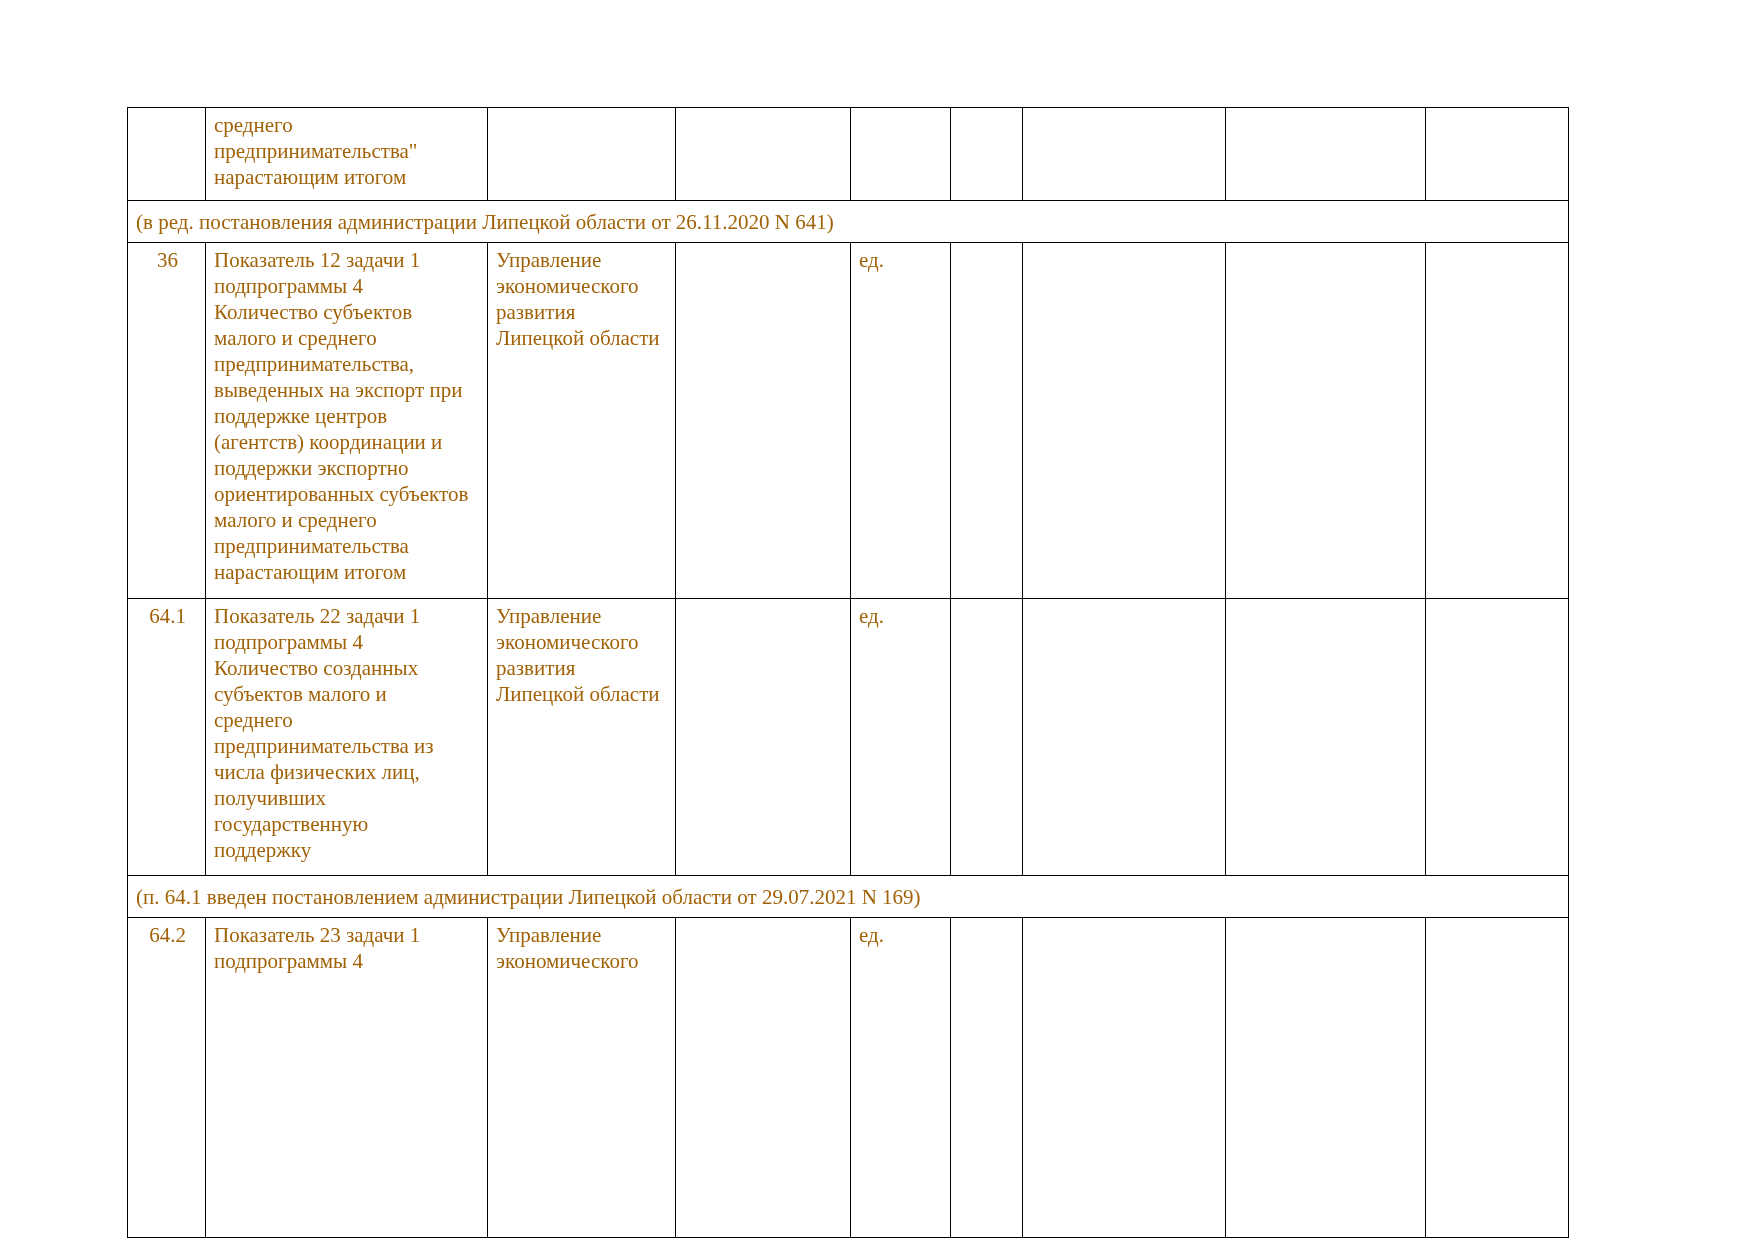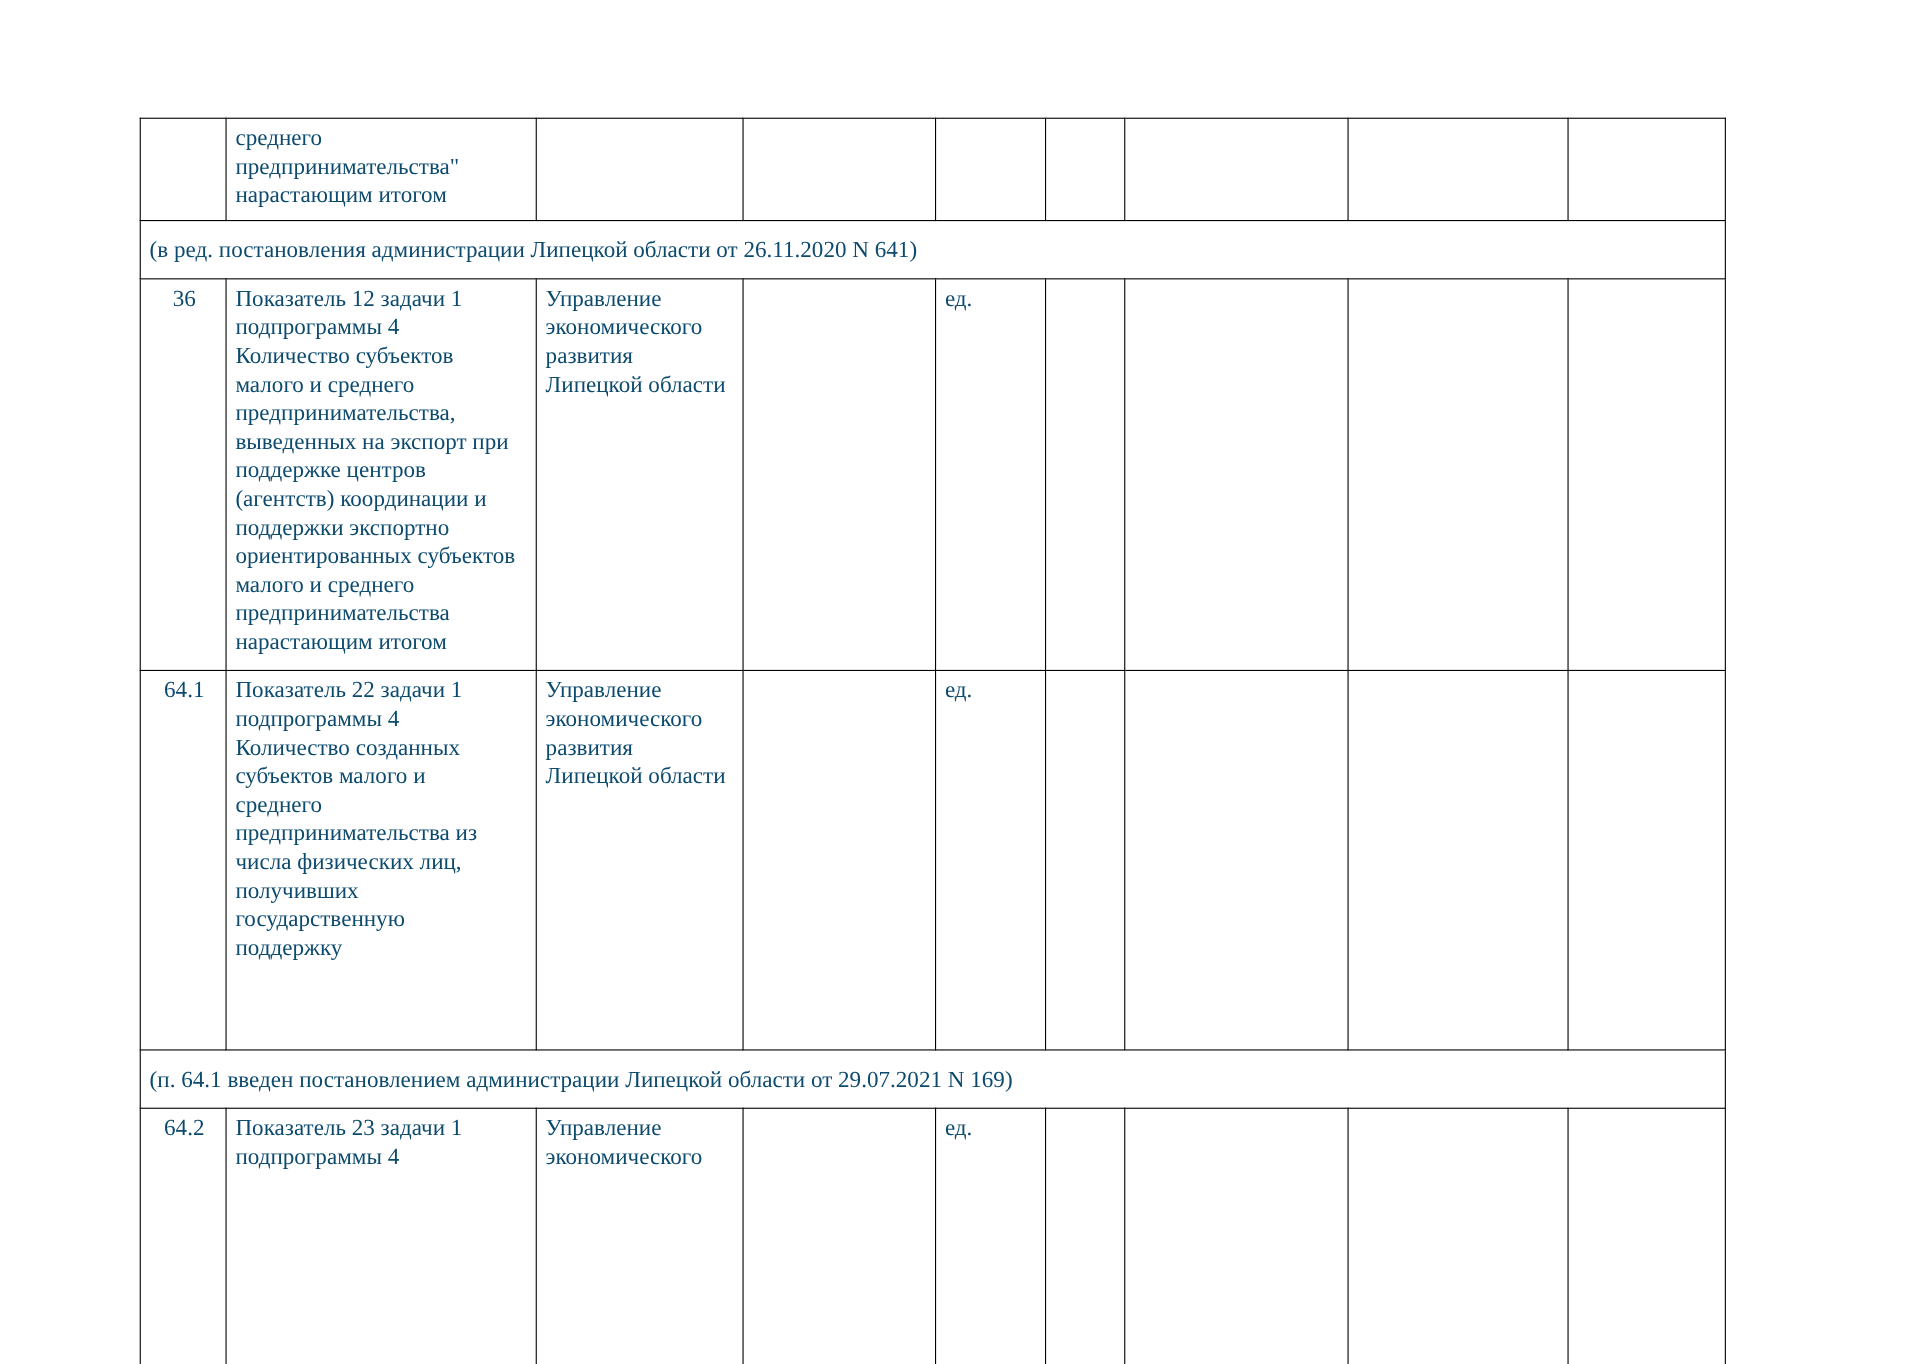--- a/index.html
+++ b/index.html
@@ -4,21 +4,21 @@
 <style>
   * { margin: 0; padding: 0; box-sizing: border-box; }
   html, body { background: #ffffff; }
   .page {
     position: relative;
     width: 1754px;
     height: 1240px;
     background: #ffffff;
     overflow: hidden;
     font-family: "Liberation Serif", serif;
-    color: #0c4a6e;
+    color: #a16207;
   }
   .doc-table-wrap {
     position: absolute;
     left: 127px;
     top: 107px;
     width: 1442px;
   }
   table.doc-table {
     border-collapse: collapse;
     table-layout: fixed;
@@ -38,23 +38,23 @@
     text-align: center;
     padding-left: 2px;
     padding-right: 2px;
   }
   tr.r-amend td {
     vertical-align: middle;
     white-space: normal;
     padding: 4px 8px;
   }
   tr.r-cont  { height: 93px;  }
-  tr.r-amend { height: 53px;  }
+  tr.r-amend { height: 42px;  }
   tr.r-64    { height: 356px; }
-  tr.r-641   { height: 345px; }
+  tr.r-641   { height: 277px; }
   tr.r-642   { height: 320px; }
 </style>
 </head>
 <body>
 
 <div class="page">
   <div class="doc-table-wrap">
     <table class="doc-table">
       <colgroup>
         <col style="width:78px">

